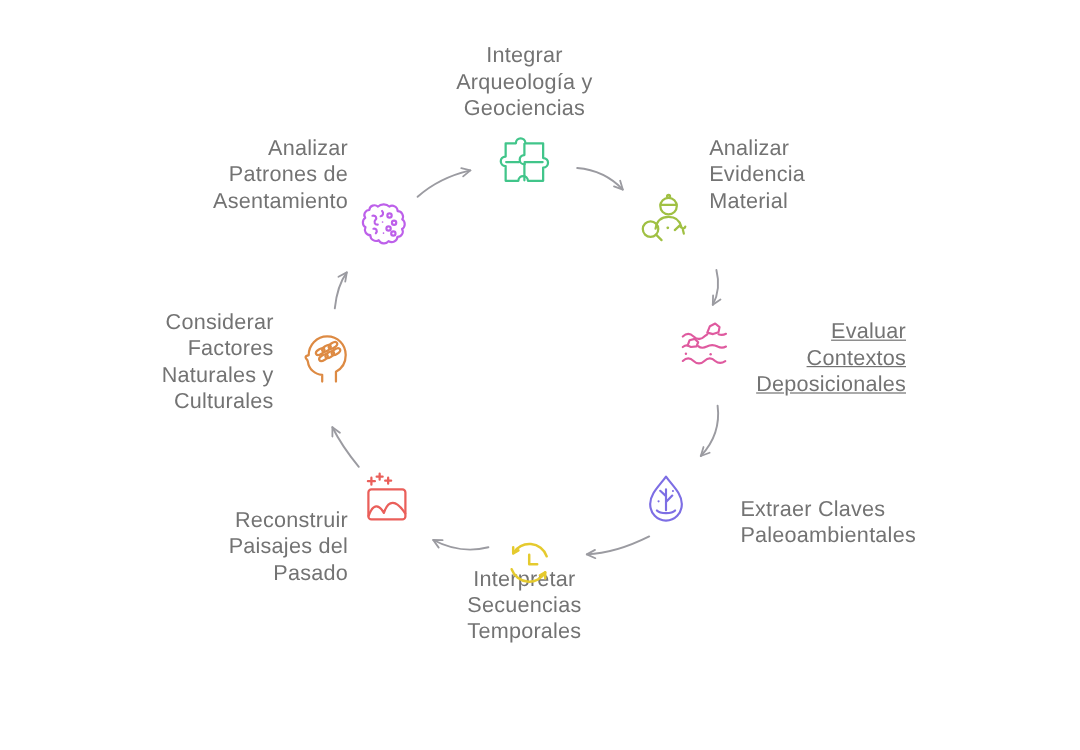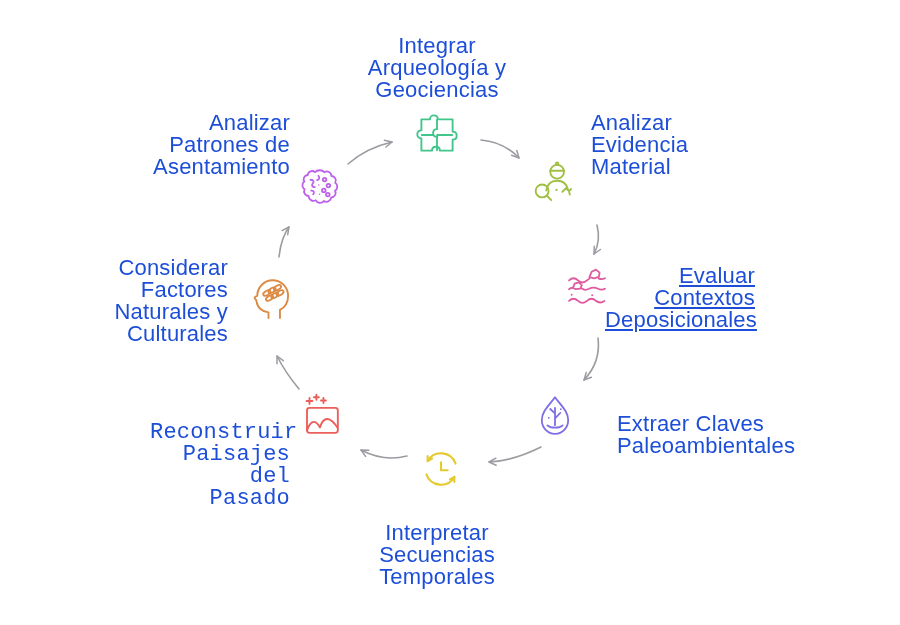--- a/index.html
+++ b/index.html
@@ -4,41 +4,41 @@
 <style>
   html,body{margin:0;padding:0;background:#ffffff;}
   .canvas{
     position:relative;width:900px;height:625px;margin:0 auto;
     background:#ffffff;overflow:hidden;
     font-family:"Liberation Sans", sans-serif;
   }
   .arrow-layer{position:absolute;left:0;top:0;width:900px;height:625px;}
   .node-label{
     position:absolute;
-    font-size:22px;line-height:22px;color:#1d4ed8;
+    font-size:18px;line-height:22px;color:#737373;
     white-space:pre-line;letter-spacing:.2px;
   }
   .node-icon{position:absolute;}
   .node-icon svg{width:100%;height:100%;display:block;}
   
   .i1{left:412px;top:110px;width:50px;height:50px;}
   .i2{left:529px;top:158px;width:50px;height:50px;}
   .i3{left:561px;top:264px;width:52px;height:48px;}
   .i4{left:531px;top:391px;width:48px;height:50px;}
   .i5{left:416px;top:444px;width:50px;height:50px;}
   .i6{left:296px;top:392px;width:52px;height:50px;}
   .i7{left:246px;top:272px;width:50px;height:52px;}
   .i8{left:296px;top:162px;width:48px;height:50px;}
   
   .l1{left:357px;top:35px;width:160px;text-align:center;}
   .l2{left:591px;top:112px;width:130px;text-align:left;}
   .l3{left:605px;top:265px;width:150px;text-align:right;text-decoration:underline;}
   .l4{left:594px;top:413px;width:170px;text-align:left;margin-left:23px;}
-  .l5{left:357px;top:522px;width:160px;text-align:center;}
-  .l6{left:150px;top:422px;width:140px;text-align:right;font-family:Liberation Mono, monospace;}
+  .l5{left:357px;top:471px;width:160px;text-align:center;}
+  .l6{left:150px;top:422px;width:140px;text-align:right;}
   .l7{left:88px;top:257px;width:140px;text-align:right;}
   .l8{left:150px;top:112px;width:140px;text-align:right;}
 </style>
 </head>
 <body>
 
 <div class="canvas">
 
   <svg class="arrow-layer" viewBox="0 0 900 625" style="color: rgb(155, 155, 161);">
     <defs>

